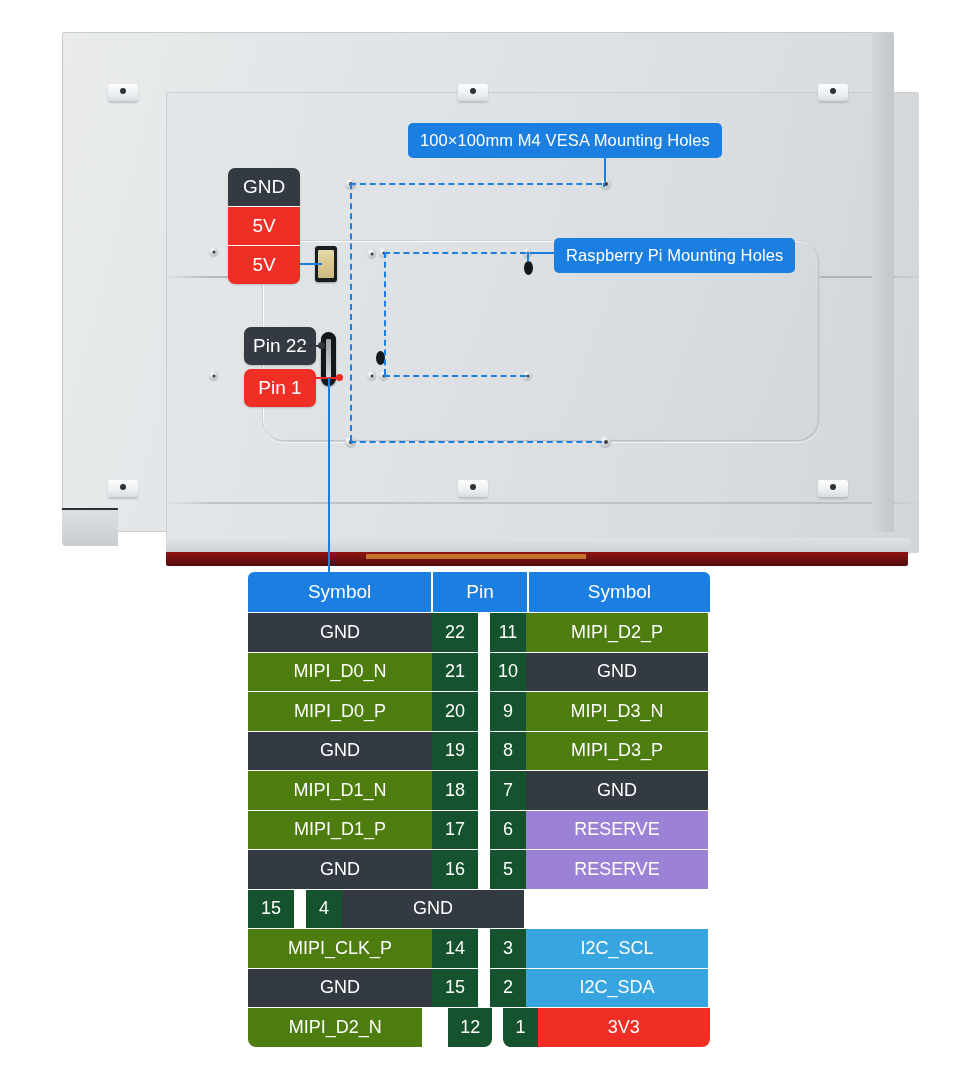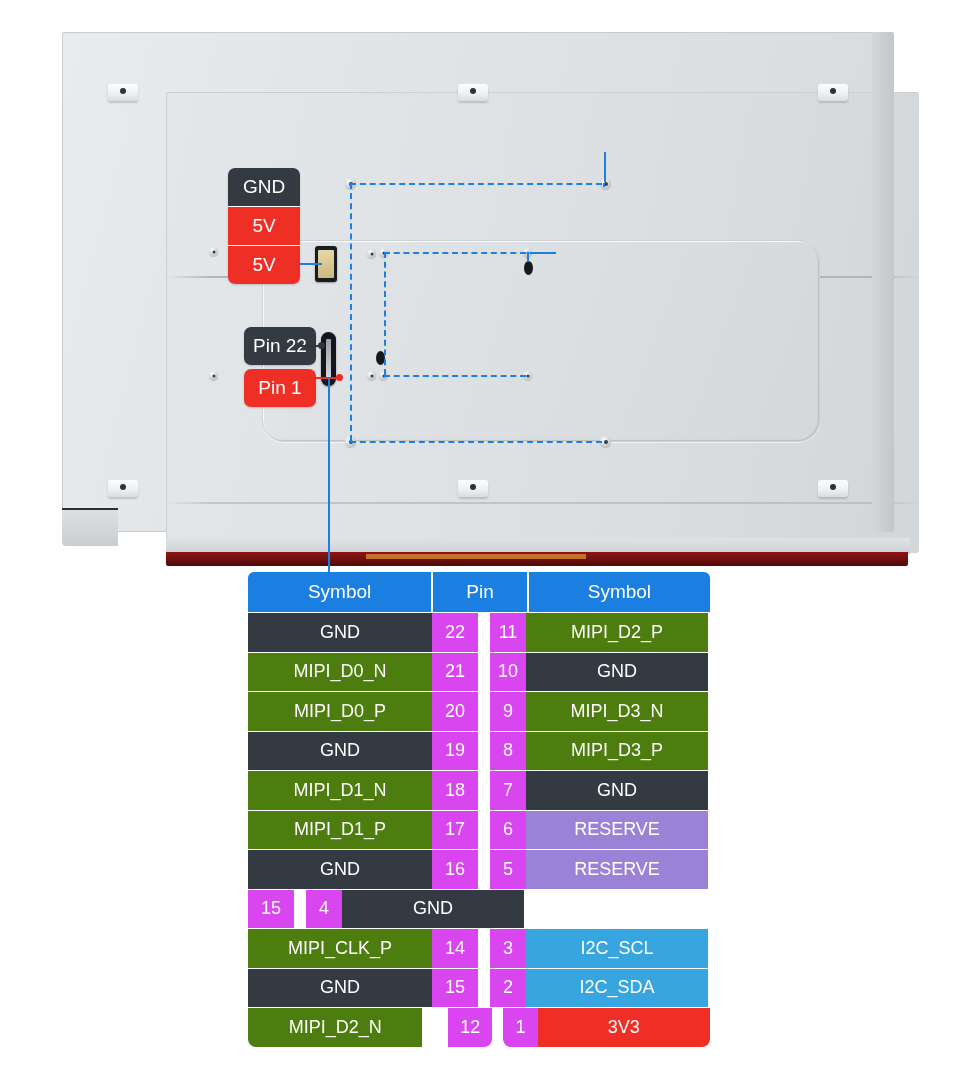--- a/index.html
+++ b/index.html
@@ -124,21 +124,21 @@
   .th-sym-r{width:182px;}
 
   .trow{display:flex;height:38.5px;margin-top:1px;}
   .cell{display:flex;align-items:center;justify-content:center;
     color:#fff;font-size:18px;}
   .c-symL{width:184px;}
   .c-pinL{width:46px;}
   .c-gap{width:12px;background:#fff;}
   .c-pinR{width:36px;}
   .c-symR{width:182px;}
-  .pinnum{background:#d946ef;color:#fff;font-size:18px;}
+  .pinnum{background:#14532d;color:#fff;font-size:18px;}
 
   .bg-gnd{background:#343a42;}
   .bg-mipi{background:#4d7c0f;}
   .bg-res{background:#9b82d6;}
   .bg-i2c{background:#37a5e0;}
   .bg-v33{background:#ef2e26;}
 
   
   .trow:first-of-type .c-symL{border-top-left-radius:0;}
   #pintable .trow:last-child .c-symL{border-bottom-left-radius:8px;}
@@ -232,22 +232,24 @@
   <div class="dash-h" style="left:350px;top:183px;width:252px;"></div>
   <div class="dash-h" style="left:350px;top:441px;width:252px;"></div>
   <div class="dash-v" style="left:350px;top:183px;height:258px;"></div>
   <div class="dash-v" style="left:603px;top:183px;height:4px;"></div>
 
   <div class="dash-h" style="left:384px;top:252px;width:142px;"></div>
   <div class="dash-h" style="left:384px;top:375px;width:142px;"></div>
   <div class="dash-v" style="left:384px;top:252px;height:123px;"></div>
   <div class="dash-v" style="left:527px;top:252px;height:10px;"></div>
 
+  <div class="pill" style="left:408px;top:123px;">100×100mm M4 VESA Mounting Holes</div>
   <div class="solid-v" style="left:604px;top:152px;height:30px;"></div>
 
+  <div class="pill" style="left:554px;top:238px;">Raspberry Pi Mounting Holes</div>
   <div class="solid-h" style="left:530px;top:252px;width:26px;"></div>
 
   <div class="badge-group" style="left:228px;top:168px;">
     <div class="badge dark">GND</div>
     <div class="badge red sep">5V</div>
     <div class="badge red sep">5V</div>
   </div>
   <div class="solid-h" style="left:300px;top:263px;width:22px;"></div>
 
   <div class="badge-group split" style="left:244px;top:327px;width:72px;">

